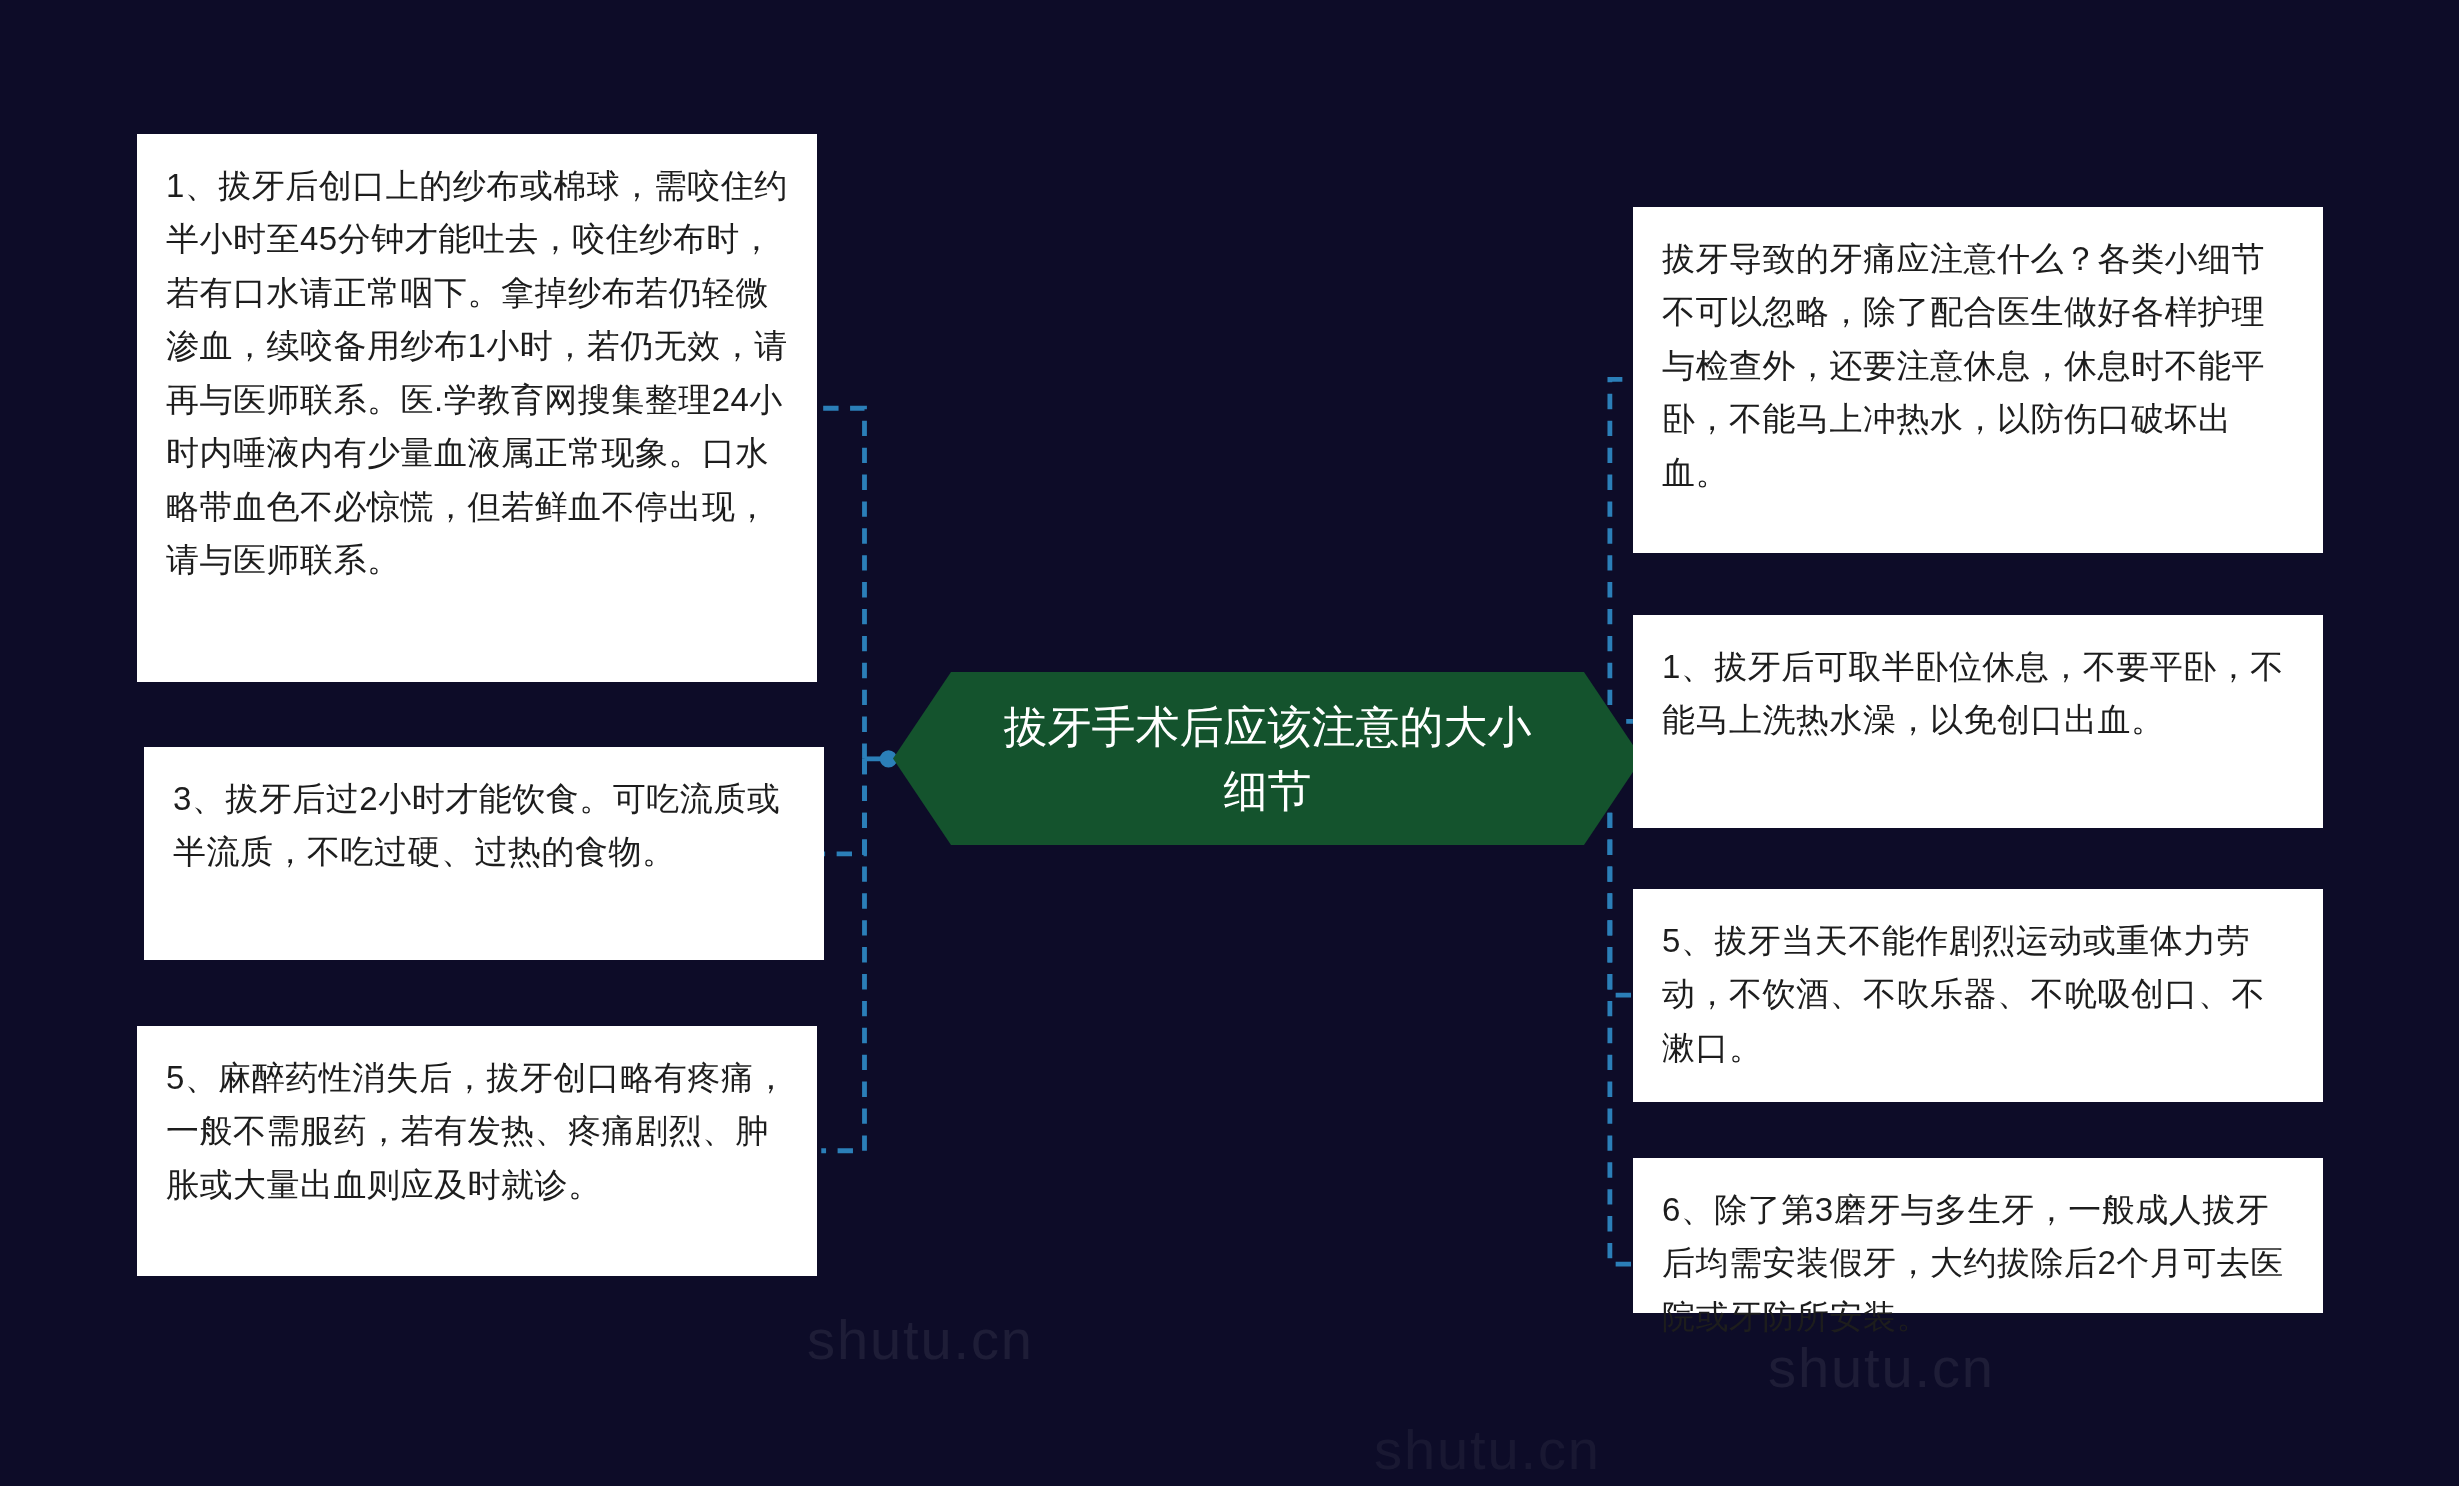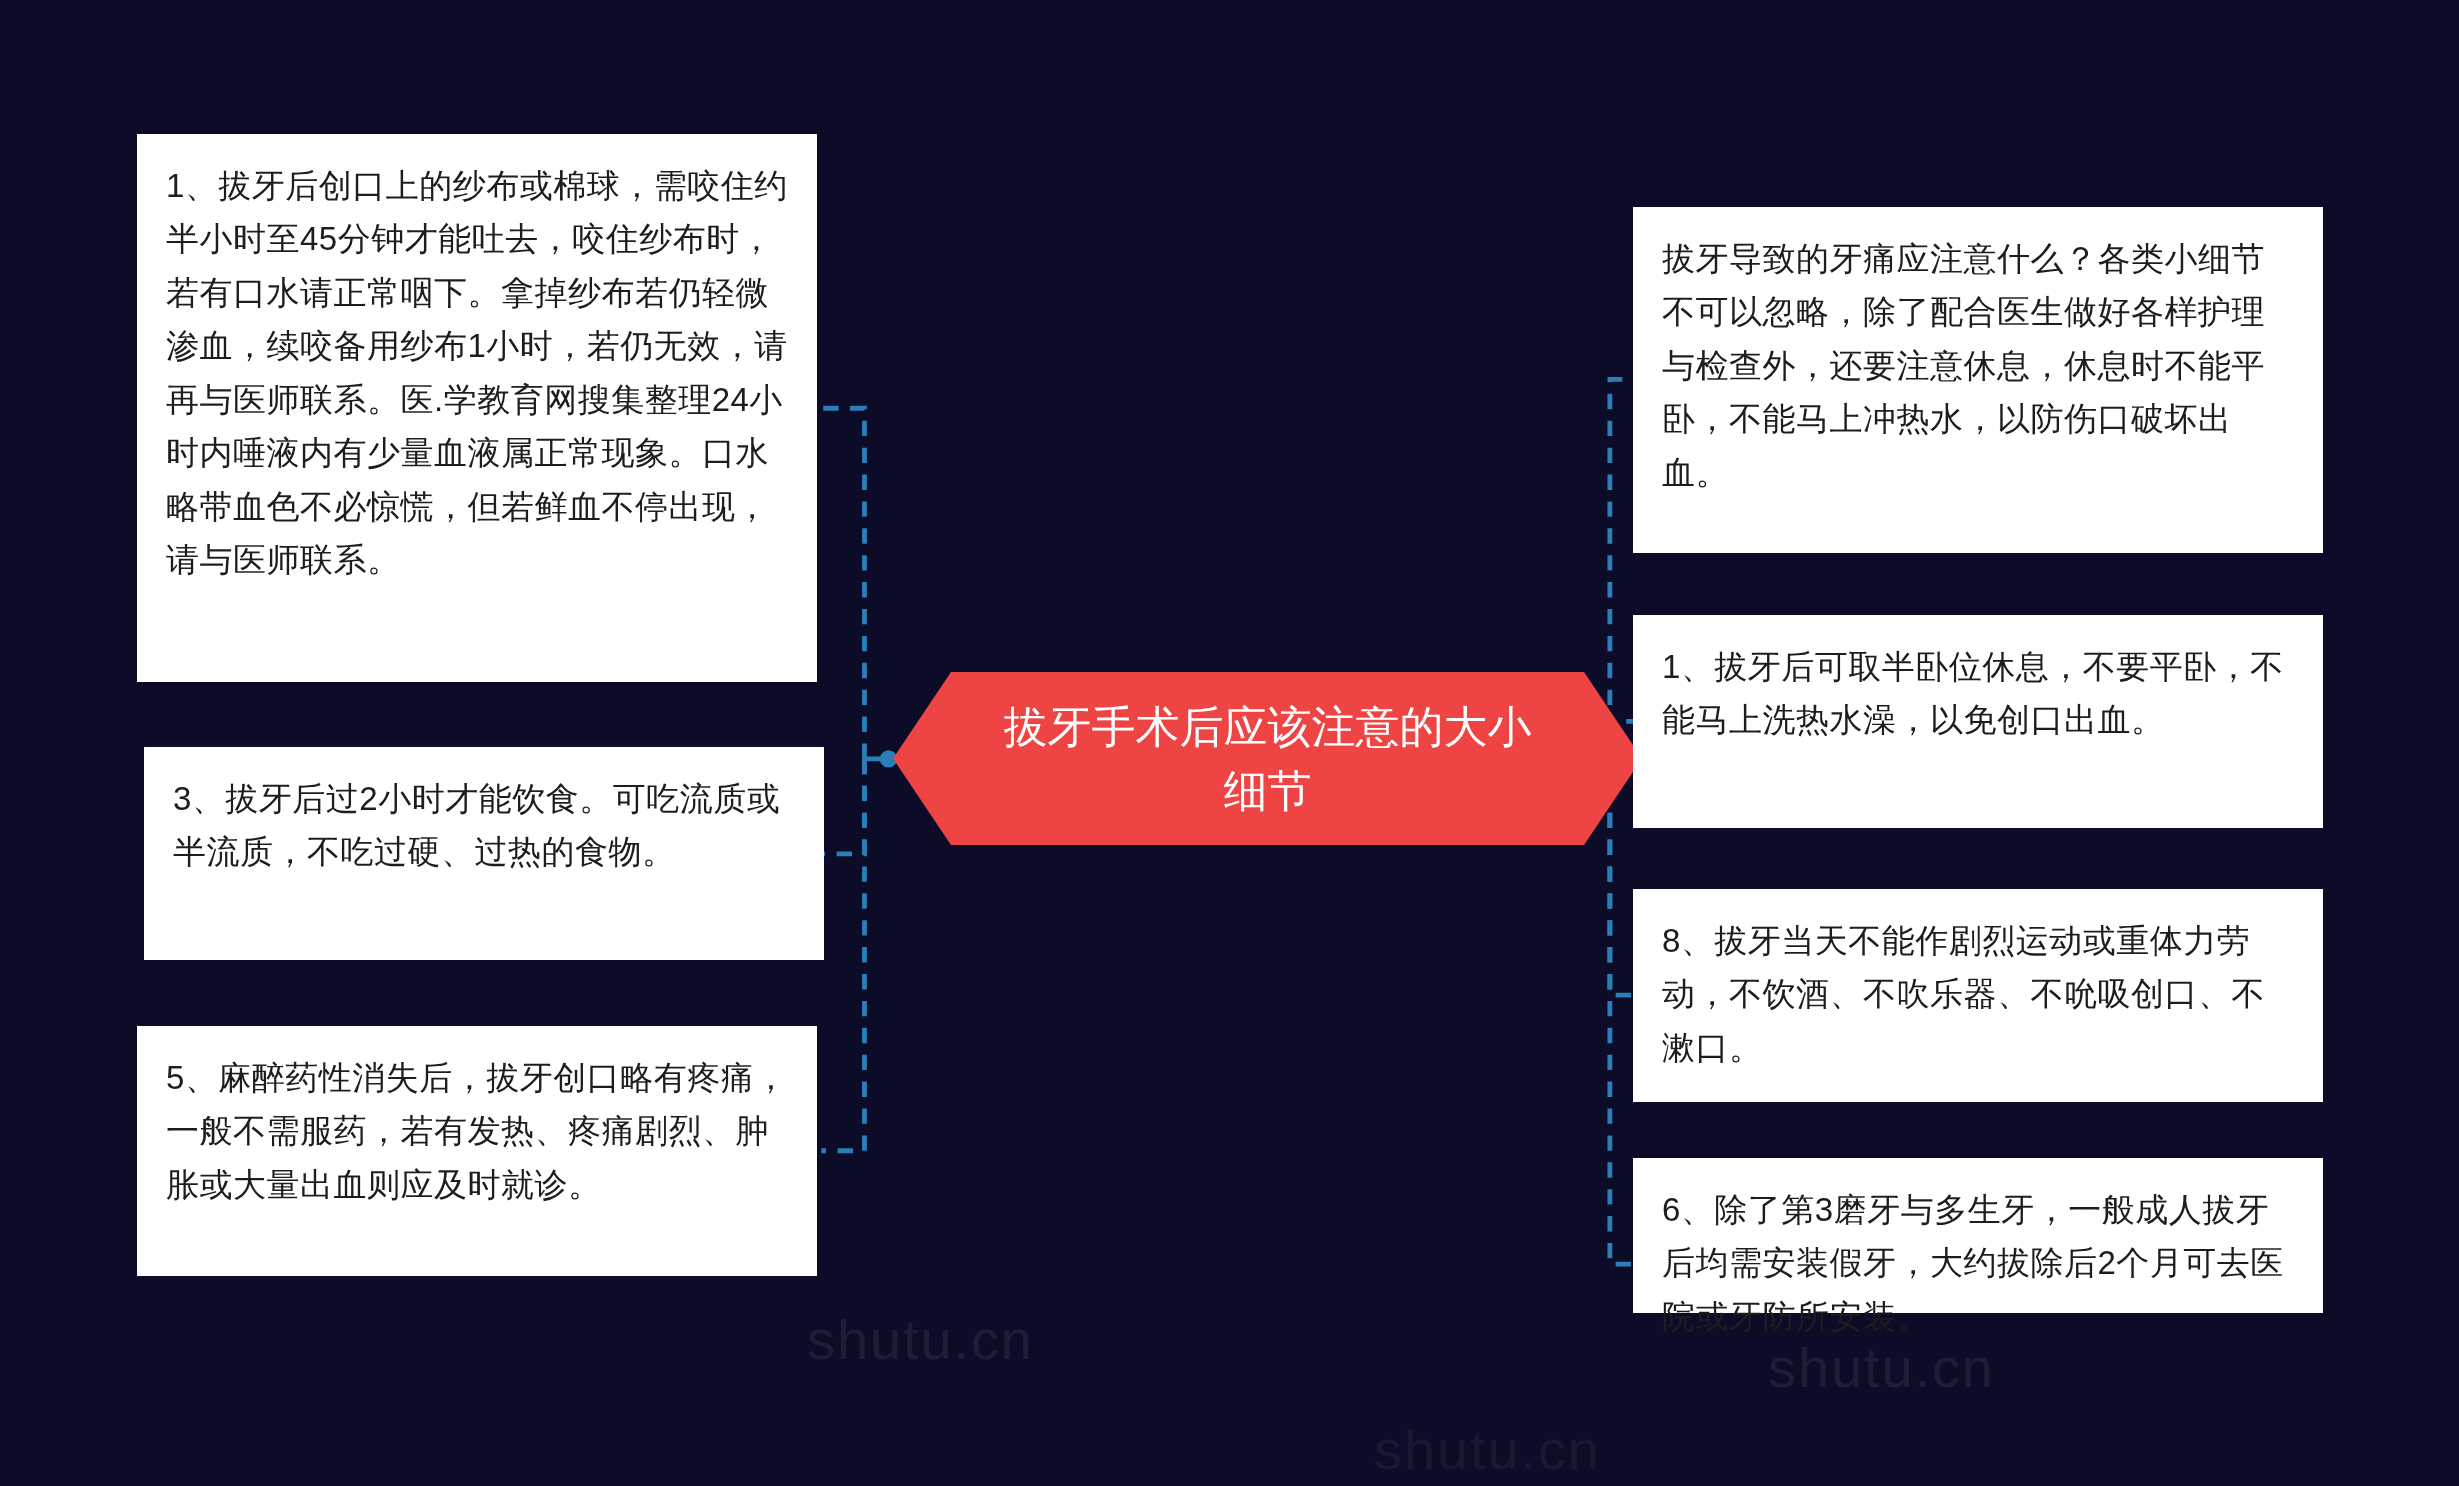--- a/index.html
+++ b/index.html
@@ -49,21 +49,21 @@
     pointer-events: none;
   }
 
   
   .center-node {
     position: absolute;
     left: 893px;
     top: 672px;
     width: 749px;
     height: 173px;
-    background: #ef4444;
+    background: #14532d;
     color: #ffffff;
     display: flex;
     align-items: center;
     justify-content: center;
     text-align: center;
     font-size: 44px;
     line-height: 1.45;
     padding: 0 67px;
     box-sizing: border-box;
     clip-path: polygon(0% 50%, 58px 0%, calc(100% - 58px) 0%, 100% 50%, calc(100% - 58px) 100%, 58px 100%);
@@ -139,20 +139,20 @@
     <p>5、麻醉药性消失后，拔牙创口略有疼痛，一般不需服药，若有发热、疼痛剧烈、肿胀或大量出血则应及时就诊。</p>
   </div>
 
   <div class="topic t2">
     <p>拔牙导致的牙痛应注意什么？各类小细节不可以忽略，除了配合医生做好各样护理与检查外，还要注意休息，休息时不能平卧，不能马上冲热水，以防伤口破坏出血。</p>
   </div>
   <div class="topic t4">
     <p>1、拔牙后可取半卧位休息，不要平卧，不能马上洗热水澡，以免创口出血。</p>
   </div>
   <div class="topic t6">
-    <p>8、拔牙当天不能作剧烈运动或重体力劳动，不饮酒、不吹乐器、不吮吸创口、不漱口。</p>
+    <p>5、拔牙当天不能作剧烈运动或重体力劳动，不饮酒、不吹乐器、不吮吸创口、不漱口。</p>
   </div>
   <div class="topic t7">
     <p>6、除了第3磨牙与多生牙，一般成人拔牙后均需安装假牙，大约拔除后2个月可去医院或牙防所安装。</p>
   </div>
 
 </div>
 
 
 </body></html>

